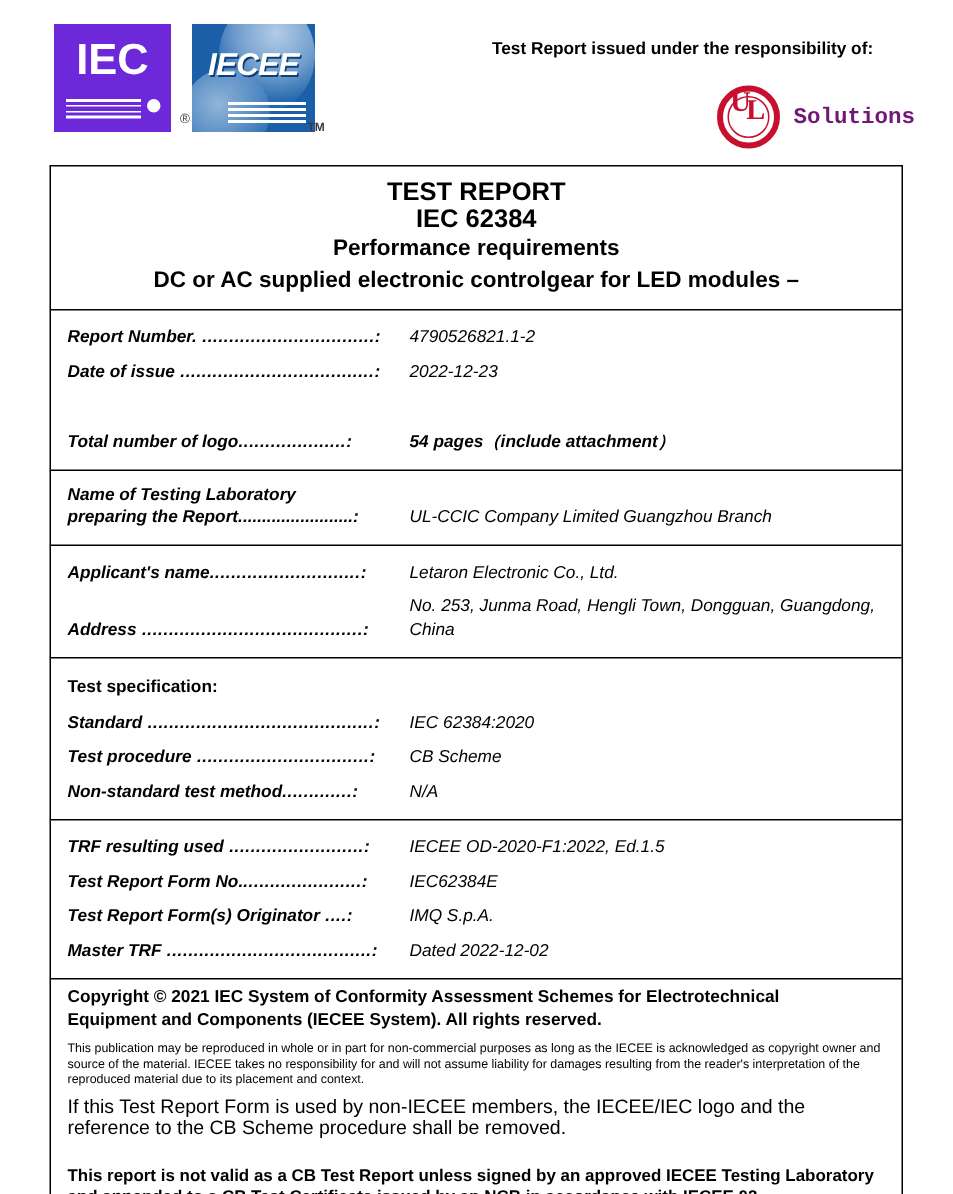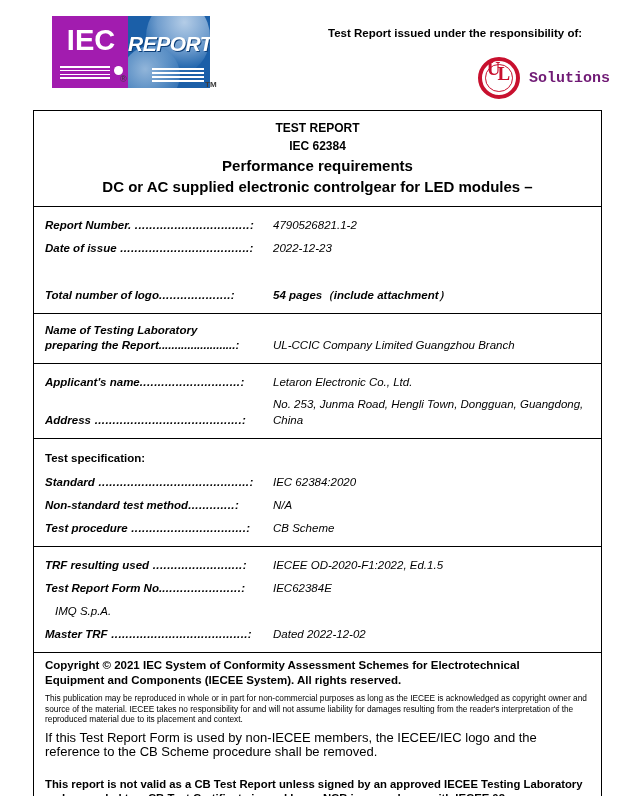--- a/index.html
+++ b/index.html
@@ -23,23 +23,23 @@
 
   
   .header {
     position: absolute;
     left: 0; top: 0;
     width: 635px;
     height: 108px;
   }
   .logo-iec {
     position: absolute;
-    left: 52px; top: 16px;
+    left: 36px; top: 16px;
     width: 78px; height: 72px;
-    background: #a21caf;
+    background: #6d28d9;
   }
   .logo-iec .iec-text {
     position: absolute;
     left: 0; right: 0; top: 9px;
     text-align: center;
     color: #ffffff;
     font-family: "Liberation Sans", sans-serif;
     font-weight: bold;
     font-size: 29px;
     letter-spacing: 0px;
@@ -191,21 +191,21 @@
     box-sizing: border-box;
   }
   .band.last { border-bottom: none; }
 
   .title-band {
     padding: 8px 10px 9px 10px;
     text-align: center;
   }
   .title-line {
     font-weight: bold;
-    font-size: 12px;
+    font-size: 17px;
     line-height: 18px;
   }
   .title-line.big {
     font-size: 15px;
     line-height: 21px;
   }
 
   .rows { padding: 6px 0 7px 0; }
   .row {
     display: flex;
@@ -302,21 +302,21 @@
           <i></i>
           <i></i>
         </div>
       <div class="iec-dot"></div>
     </div>
     <div class="reg-mark">®</div>
 
     <div class="logo-iecee">
       <div class="swoosh"></div>
       <div class="swoosh2"></div>
-      <div class="iecee-text">REPORT</div>
+      <div class="iecee-text">IECEE</div>
       <div class="iecee-lines">
           <i></i>
           <i></i>
           <i></i>
           <i></i>
         </div>
     </div>
     <div class="tm-mark">TM</div>
 
     <div class="resp-text">Test Report issued under the responsibility of:</div>
@@ -374,39 +374,40 @@
       </div>
     </div>
 
     <div class="band rows">
       <div class="section-head">Test specification:</div>
       <div class="row">
         <div class="label"><span>Standard</span><span class="lead"> ..........................................</span>:</div>
         <div class="value">IEC 62384:2020</div>
       </div>
       <div class="row">
+        <div class="label"><span>Test procedure</span><span class="lead"> ................................</span>:</div>
+        <div class="value">CB Scheme</div>
+      </div>
+      <div class="row">
         <div class="label"><span>Non-standard test method</span><span class="lead">.............</span>:</div>
         <div class="value">N/A</div>
       </div>
-      <div class="row">
-        <div class="label"><span>Test procedure</span><span class="lead"> ................................</span>:</div>
-        <div class="value">CB Scheme</div>
-      </div>
     </div>
 
     <div class="band rows">
       <div class="row">
         <div class="label"><span>TRF resulting used</span><span class="lead"> .........................</span>:</div>
         <div class="value">IECEE OD-2020-F1:2022, Ed.1.5</div>
       </div>
       <div class="row">
         <div class="label"><span>Test Report Form No.</span><span class="lead">......................</span>:</div>
         <div class="value">IEC62384E</div>
       </div>
       <div class="row">
+        <div class="label"><span>Test Report Form(s) Originator</span><span class="lead"> ....</span>:</div>
         <div class="value">IMQ S.p.A.</div>
       </div>
       <div class="row">
         <div class="label"><span>Master TRF</span><span class="lead"> ......................................</span>:</div>
         <div class="value">Dated 2022-12-02</div>
       </div>
     </div>
 
     <div class="band legal">
       <div class="legal-bold">

